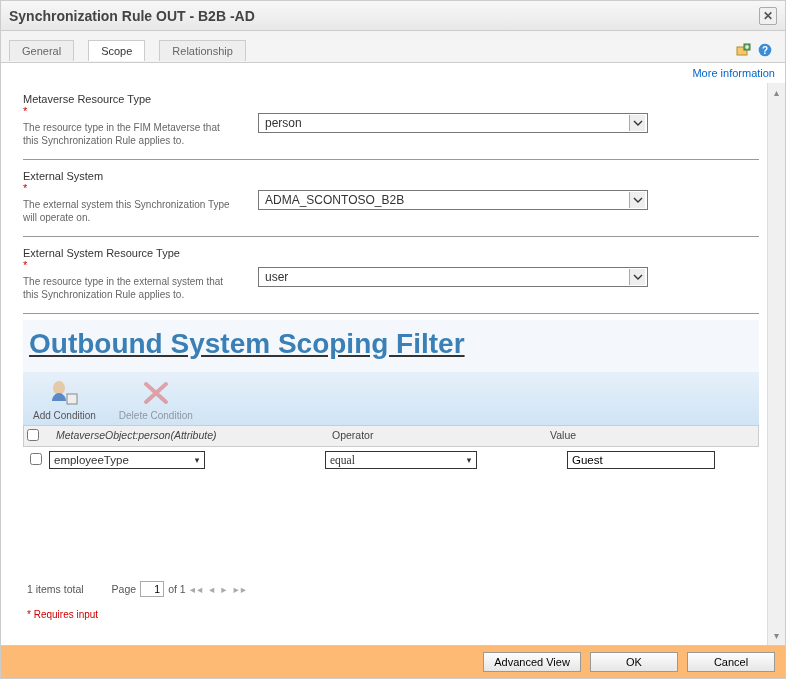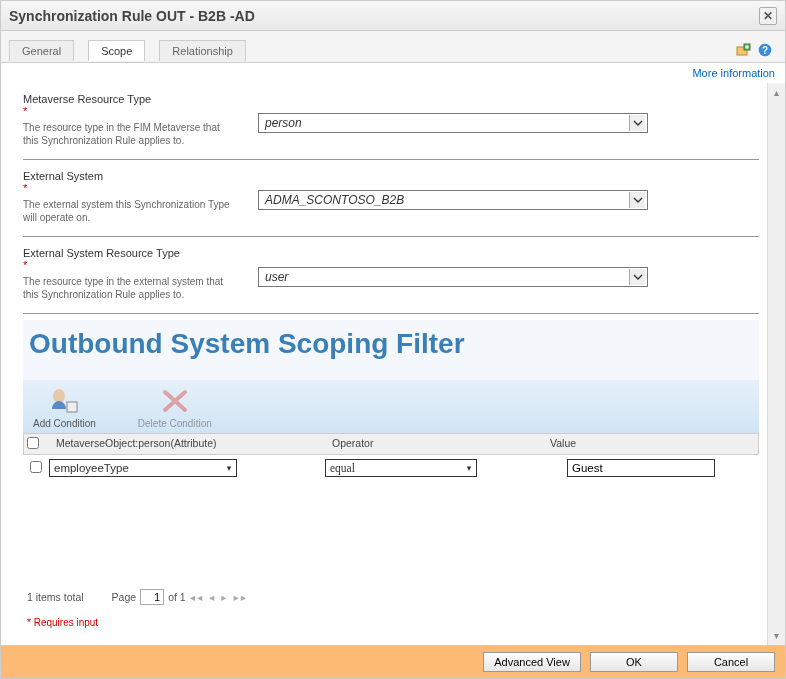--- a/index.html
+++ b/index.html
@@ -20,44 +20,44 @@
 .scroll-area { flex: 1; overflow-y: auto; padding: 0 8px 8px 22px; }
 .vscroll { width: 18px; background: #f0f0f0; border-left: 1px solid #ddd; display: flex; flex-direction: column; align-items: center; justify-content: space-between; padding: 4px 0; }
 .vscroll .arrow { color: #888; font-size: 10px; cursor: pointer; }
 .field-row { display: flex; border-bottom: 1px solid #999; padding: 10px 0 12px 0; gap: 20px; }
 .field-row:last-of-type { border-bottom: 0; }
 .field-label { width: 215px; }
 .field-label .lbl { font-size: 11px; color: #333; display: block; }
 .field-label .req { color: #c00; font-size: 11px; display: block; }
 .field-label .desc { font-size: 10px; color: #666; margin-top: 4px; display: block; line-height: 1.3; }
 .field-input { flex: 1; padding-top: 20px; }
-.select-box { width: 390px; border: 1px solid #777; background: #fff; display: flex; align-items: center; padding: 1px 2px 1px 6px; height: 20px; position: relative; cursor: pointer; font-style: italic; }
+.select-box { width: 390px; border: 1px solid #777; background: #fff; display: flex; align-items: center; padding: 1px 2px 1px 6px; height: 20px; position: relative; cursor: pointer; }
 .select-box .val { flex: 1; font-size: 12px; color: #333; }
 .select-box .chev { background: #eee; border-left: 1px solid #aaa; width: 16px; height: 16px; display: flex; align-items: center; justify-content: center; }
 .filter-section { margin-top: 6px; }
-.filter-header { background: #f4f8fc; padding: 8px 10px 20px 6px; }
+.filter-header { background: #f4f8fc; padding: 8px 10px 12px 6px; text-decoration: underline; }
 .filter-title { font-size: 28px; font-weight: 600; color: #3a7fb5; }
-.toolbar { background: linear-gradient(#e6f0fa, #d0e4f5); padding: 6px 16px 4px 10px; display: flex; gap: 42px; }
+.toolbar { background: linear-gradient(#e6f0fa, #d0e4f5); padding: 6px 16px 4px 10px; display: flex; gap: 23px; }
 .tool-item { text-align: center; cursor: pointer; }
 .tool-item.disabled { opacity: 0.55; cursor: default; }
 .tool-item .icon { width: 36px; height: 30px; margin: 0 auto 2px; display: flex; align-items: center; justify-content: center; }
 .tool-item .lbl { font-size: 10px; color: #555; }
 .grid { border: 0; }
 .grid-head { display: flex; background: #f0f0f0; border: 1px solid #ccc; }
 .grid-head .chk-col { width: 26px; padding: 3px; }
 .grid-head .col { padding: 3px 6px; font-size: 10.5px; color: #444; }
-.grid-head .col1 { width: 276px; }
+.grid-head .col1 { width: 276px; font-style: italic; }
 .grid-head .col2 { width: 218px; }
 .grid-head .col3 { flex: 1; }
 .grid-row { display: flex; align-items: center; padding: 3px 0; }
 .grid-row .chk-col { width: 26px; padding: 3px; text-align: center; }
 .grid-row .col1 { width: 276px; padding-right: 8px; }
 .grid-row .col2 { width: 218px; padding-right: 8px; font-family: Liberation Serif, serif; }
 .grid-row .col3 { flex: 1; }
-.mini-select { border: 1px solid #333; width: 188px; height: 18px; display: flex; align-items: center; padding-left: 4px; cursor: pointer; background: #fff; }
+.mini-select { border: 1px solid #333; width: 156px; height: 18px; display: flex; align-items: center; padding-left: 4px; cursor: pointer; background: #fff; }
 .mini-select.w2 { width: 152px; }
 .mini-select .val { flex: 1; font-size: 11.5px; }
 .mini-select .chev { width: 14px; text-align: center; font-size: 9px; }
 .mini-input { border: 1px solid #333; width: 148px; height: 18px; padding: 0 4px; font-size: 11.5px; margin-left: 24px; }
 .chk { width: 12px; height: 12px; cursor: pointer; }
 .pager { text-align: right; padding: 8px 4px; font-size: 10.5px; color: #555; display: flex; align-items: center; gap: 4px; margin-top: 100px; }
 .pager input { width: 24px; border: 1px solid #aaa; text-align: right; padding: 1px 3px; font-size: 10.5px; }
 .pager .nav-icons { color: #aaa; letter-spacing: 2px; }
 .req-note { color: #c00; font-size: 10px; padding: 4px 0 8px 4px; }
 .footer { border-top: 1px solid #ccc; padding: 6px 10px; text-align: right; background: #fdba74; }

